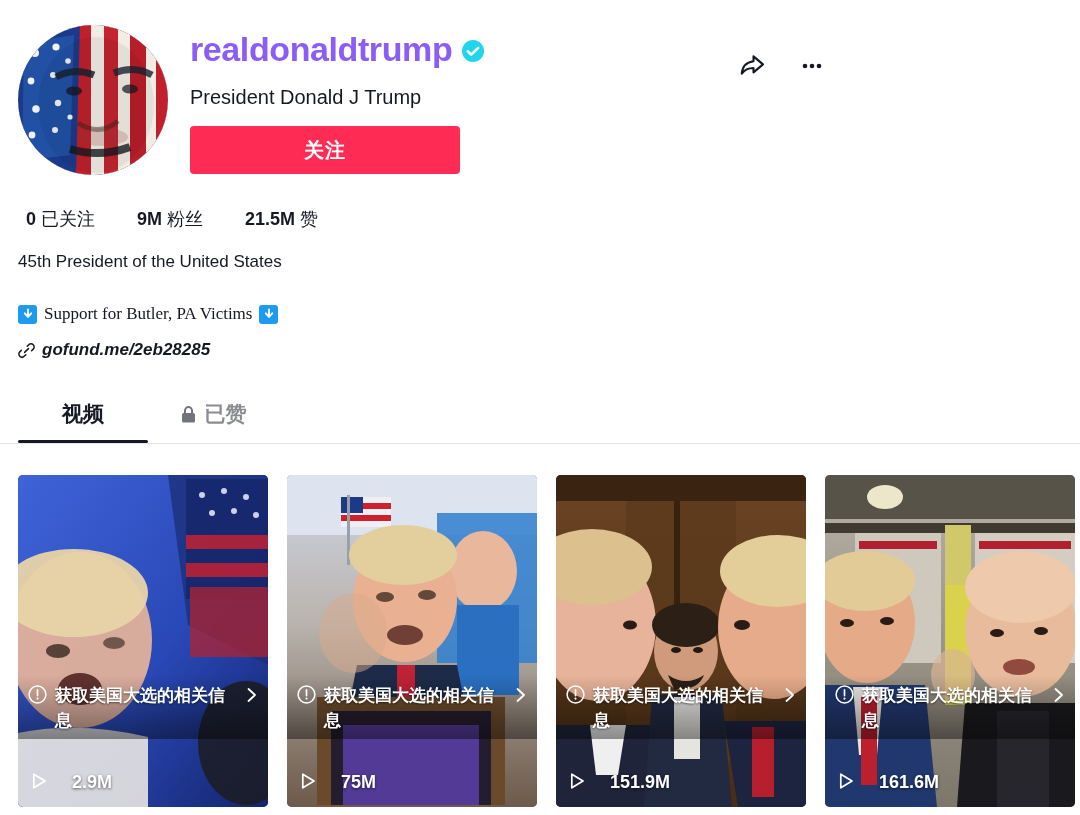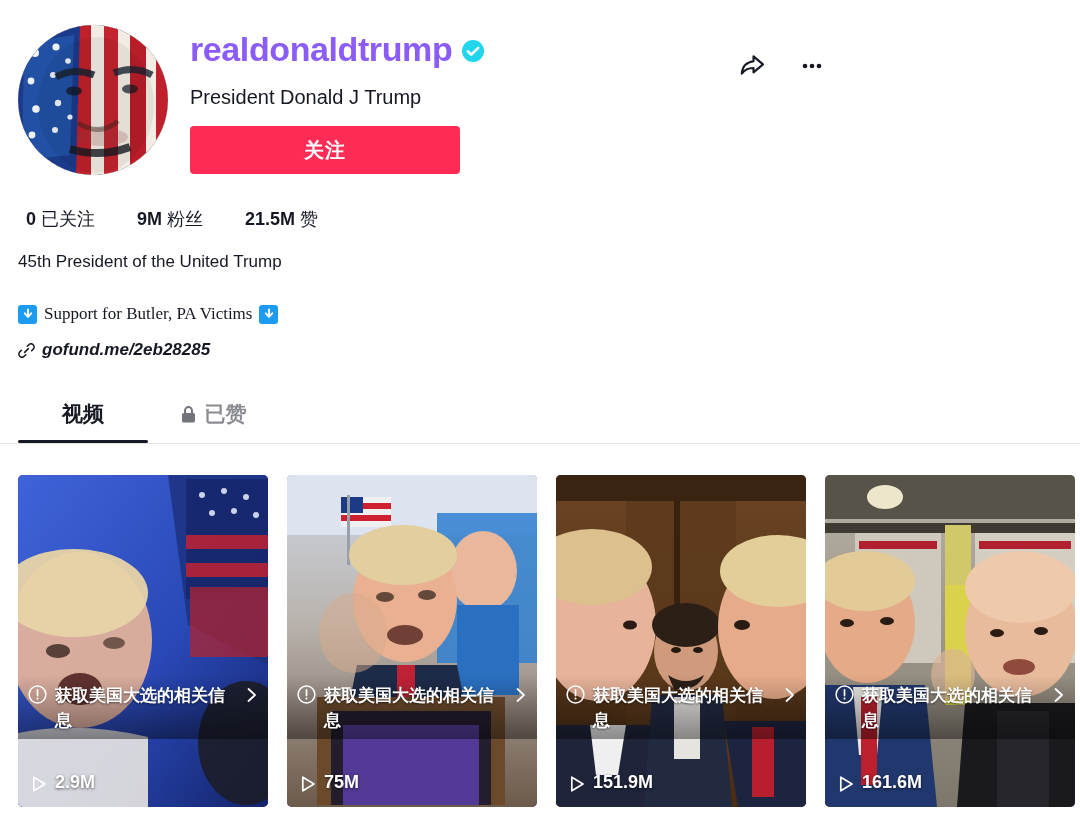--- a/index.html
+++ b/index.html
@@ -134,21 +134,21 @@
   }
   .vote-icon { flex: none; margin-top: 2px; display: block; }
   .vote-text {
     flex: 1; color: #fff; font-size: 17px; font-weight: 700;
     line-height: 25px; text-shadow: 0 1px 2px rgba(0,0,0,.55);
   }
   .vote-chevron { flex: none; margin-top: 4px; display: block; }
 
   .play-count {
     position: absolute; left: 12px; bottom: 14px;
-    display: flex; align-items: flex-end; gap: 7px;
+    display: flex; align-items: flex-start; gap: 24px;
     color: #fff; font-size: 18px; font-weight: 700;
     text-shadow: 0 1px 3px rgba(0,0,0,.6);
   }
   .play-icon { display: block; flex: none; }
 </style>
 </head>
 <body>
 
 <div class="page">
 
@@ -233,21 +233,21 @@
     </div>
     <div class="stat">
       <span class="num">9M</span><span class="lbl">粉丝</span>
     </div>
     <div class="stat">
       <span class="num">21.5M</span><span class="lbl">赞</span>
     </div>
   </div>
 
   <div class="bio">
-    <div class="bio-line">45th President of the United Trump</div>
+    <div class="bio-line">45th President of the United States</div>
     <div class="bio-spacer"></div>
     <div class="bio-emoji-line">
       <span class="emoji-down">
         <svg width="12" height="12" viewBox="0 0 12 12">
             <path d="M6 1.5 L6 8 M2.8 5.3 L6 9 L9.2 5.3" stroke="#fff" stroke-width="1.9" fill="none" stroke-linecap="round" stroke-linejoin="round"></path>
           </svg>
       </span>
       <span>Support for Butler, PA Victims</span>
       <span class="emoji-down">
         <svg width="12" height="12" viewBox="0 0 12 12">

